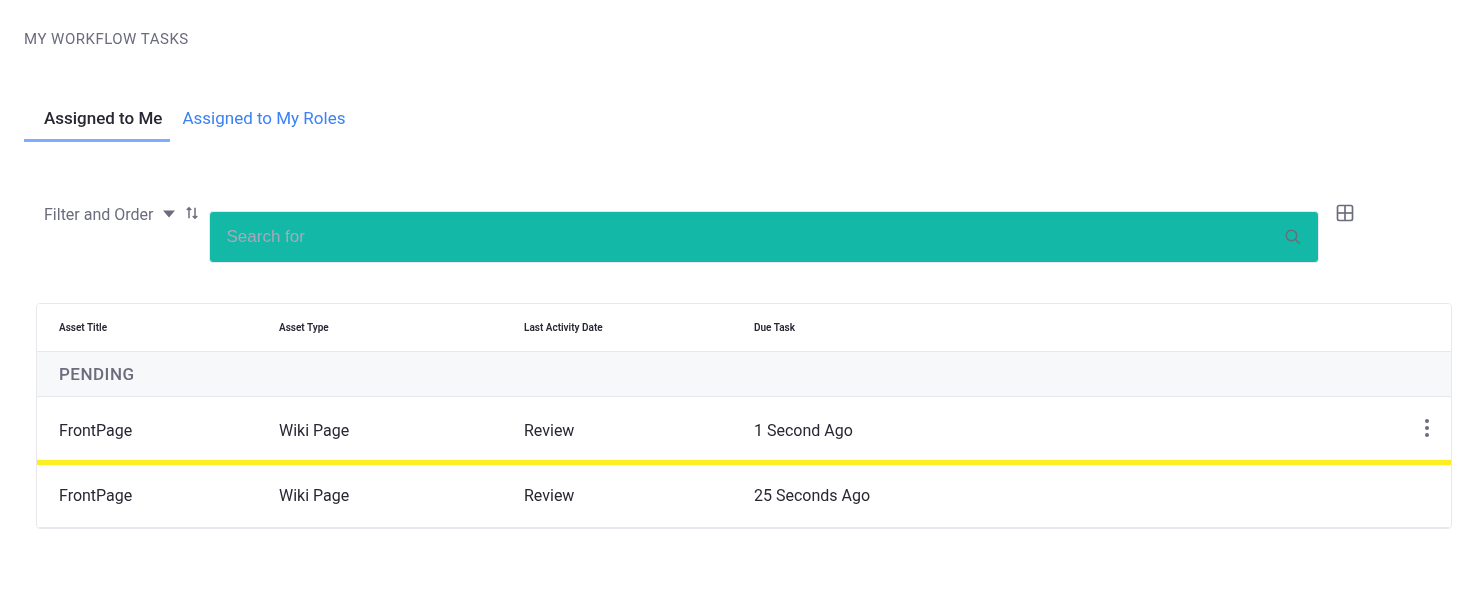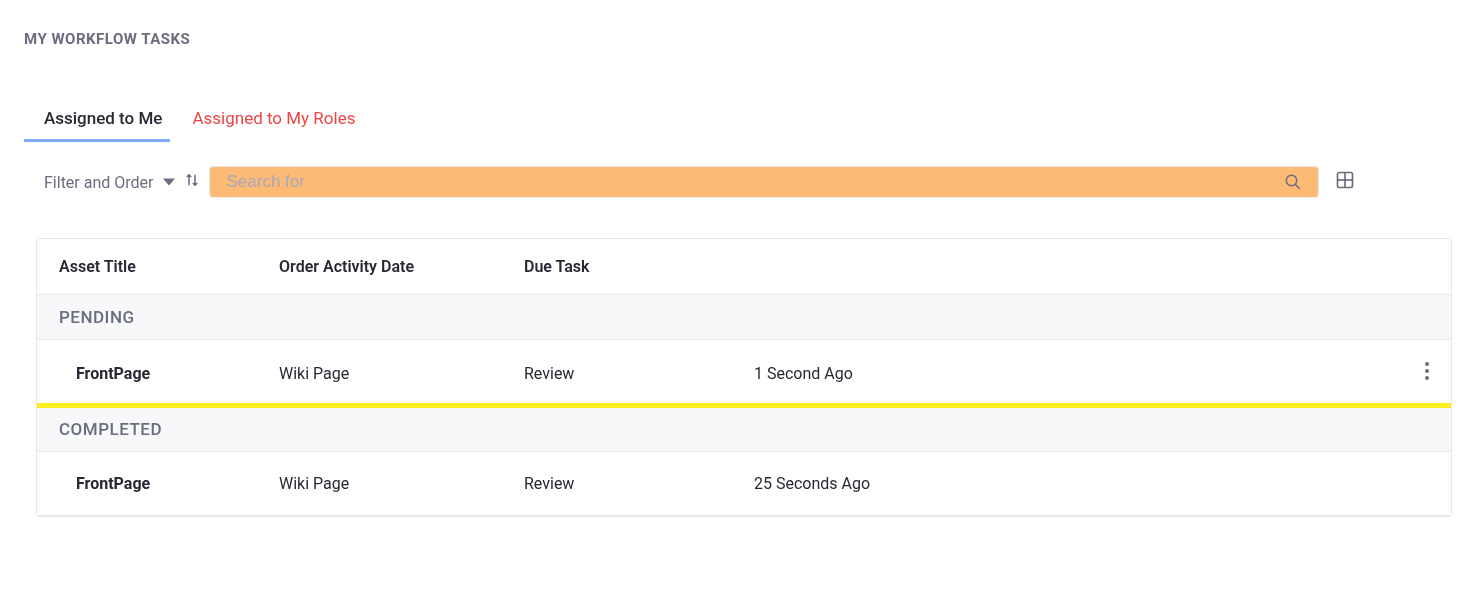--- a/index.html
+++ b/index.html
@@ -5,35 +5,35 @@
     * { box-sizing: border-box; margin: 0; padding: 0; }
     body {
       font-family: -apple-system, BlinkMacSystemFont, "Segoe UI", Roboto, Helvetica, Arial, sans-serif;
       background: #fff;
       color: #272833;
       width: 1476px;
       padding: 30px 24px 40px 24px;
     }
     .page-title {
       font-size: 15px;
-      font-weight: 700;
+      font-weight: 400;
       color: #6b6c7e;
       letter-spacing: 0.5px;
       margin-bottom: 60px;
     }
     .tabs {
       display: flex;
-      gap: 30px;
+      gap: 20px;
       border-bottom: 0 solid transparent;
       margin-bottom: 24px;
       padding-left: 20px;
     }
     .tab {
       font-size: 17px;
-      color: #ef4444;
+      color: #3b82f6;
       padding-bottom: 14px;
       cursor: pointer;
       position: relative;
     }
     .tab.active {
       color: #272833;
       font-weight: 500;
     }
     .tab.active::after {
       content: "";
@@ -64,27 +64,28 @@
       color: #6b6c7e;
       cursor: pointer;
       display: flex;
       align-items: center;
     }
     .sort-icon svg { width: 18px; height: 18px; }
     .search-box {
       flex: 1;
       display: flex;
       align-items: center;
-      background: #fdba74;
+      background: #14b8a6;
       border: 1px solid #e7e7ed;
       border-radius: 4px;
-      height: 32px;
+      height: 52px;
       padding: 0 16px;
       min-width: 200px;
       max-width: 1110px;
+      margin-top: 45px;
     }
     .search-box input {
       flex: 1;
       border: none;
       background: transparent;
       font-size: 17px;
       color: #272833;
       outline: none;
     }
     .search-box input::placeholder { color: #a7a9bc; }
@@ -108,41 +109,41 @@
       display: grid;
       grid-template-columns: 220px 245px 230px 280px 280px 1fr 60px;
       align-items: center;
     }
     .thead {
       padding: 18px 22px;
       background: #fff;
       border-bottom: 1px solid #e7e7ed;
     }
     .thead .th {
-      font-size: 16px;
+      font-size: 10px;
       font-weight: 600;
       color: #272833;
     }
     .group-header {
       background: #f7f8f9;
       color: #6b6c7e;
       font-size: 17px;
       font-weight: 500;
       letter-spacing: 0.5px;
       padding: 12px 22px;
       border-bottom: 1px solid #e7e7ed;
     }
     .trow {
       padding: 22px 22px;
       background: #fff;
       border-bottom: 1px solid #e7e7ed;
     }
     .trow:last-child { border-bottom: none; }
     .trow .td { font-size: 16px; color: #272833; }
-    .trow .td.title { font-weight: 700; margin-left: 17px; }
+    .trow .td.title { font-weight: 400; }
     .actions {
       justify-self: end;
       color: #6b6c7e;
       cursor: pointer;
       display:flex; align-items:center; justify-content:center;
     }
     .actions svg { width: 4px; height: 18px; }
 
     .highlight-box {
       position: relative;
@@ -201,21 +202,22 @@
         <line x1="12" y1="3" x2="12" y2="21"></line>
         <line x1="3" y1="12" x2="21" y2="12"></line>
       </svg>
     </span>
   </div>
 </div>
 
 <div class="table-wrap">
   <div class="thead">
     <div class="th">Asset Title</div>
-    <div class="th">Order Activity Date</div>
+    <div class="th">Asset Type</div>
+    <div class="th">Last Activity Date</div>
     <div class="th">Due Task</div>
     <div></div>
     <div></div>
   </div>
 
   <div class="group-header">PENDING</div>
 
   <div class="trow">
     <div class="td title">FrontPage</div>
     <div class="td">Wiki Page</div>
@@ -228,21 +230,20 @@
         <svg viewBox="0 0 4 18" fill="currentColor">
           <circle cx="2" cy="2" r="2"></circle>
             <circle cx="2" cy="9" r="2"></circle>
             <circle cx="2" cy="16" r="2"></circle>
         </svg>
       </span>
     </div>
   </div>
 
   <div class="highlight-box">
-    <div class="group-header">COMPLETED</div>
     <div class="trow">
       <div class="td title">FrontPage</div>
       <div class="td">Wiki Page</div>
       <div class="td">Review</div>
       <div class="td">25 Seconds Ago</div>
       <div class="td"></div>
       <div></div>
       <div></div>
     </div>
     <div class="highlight-overlay"></div>

